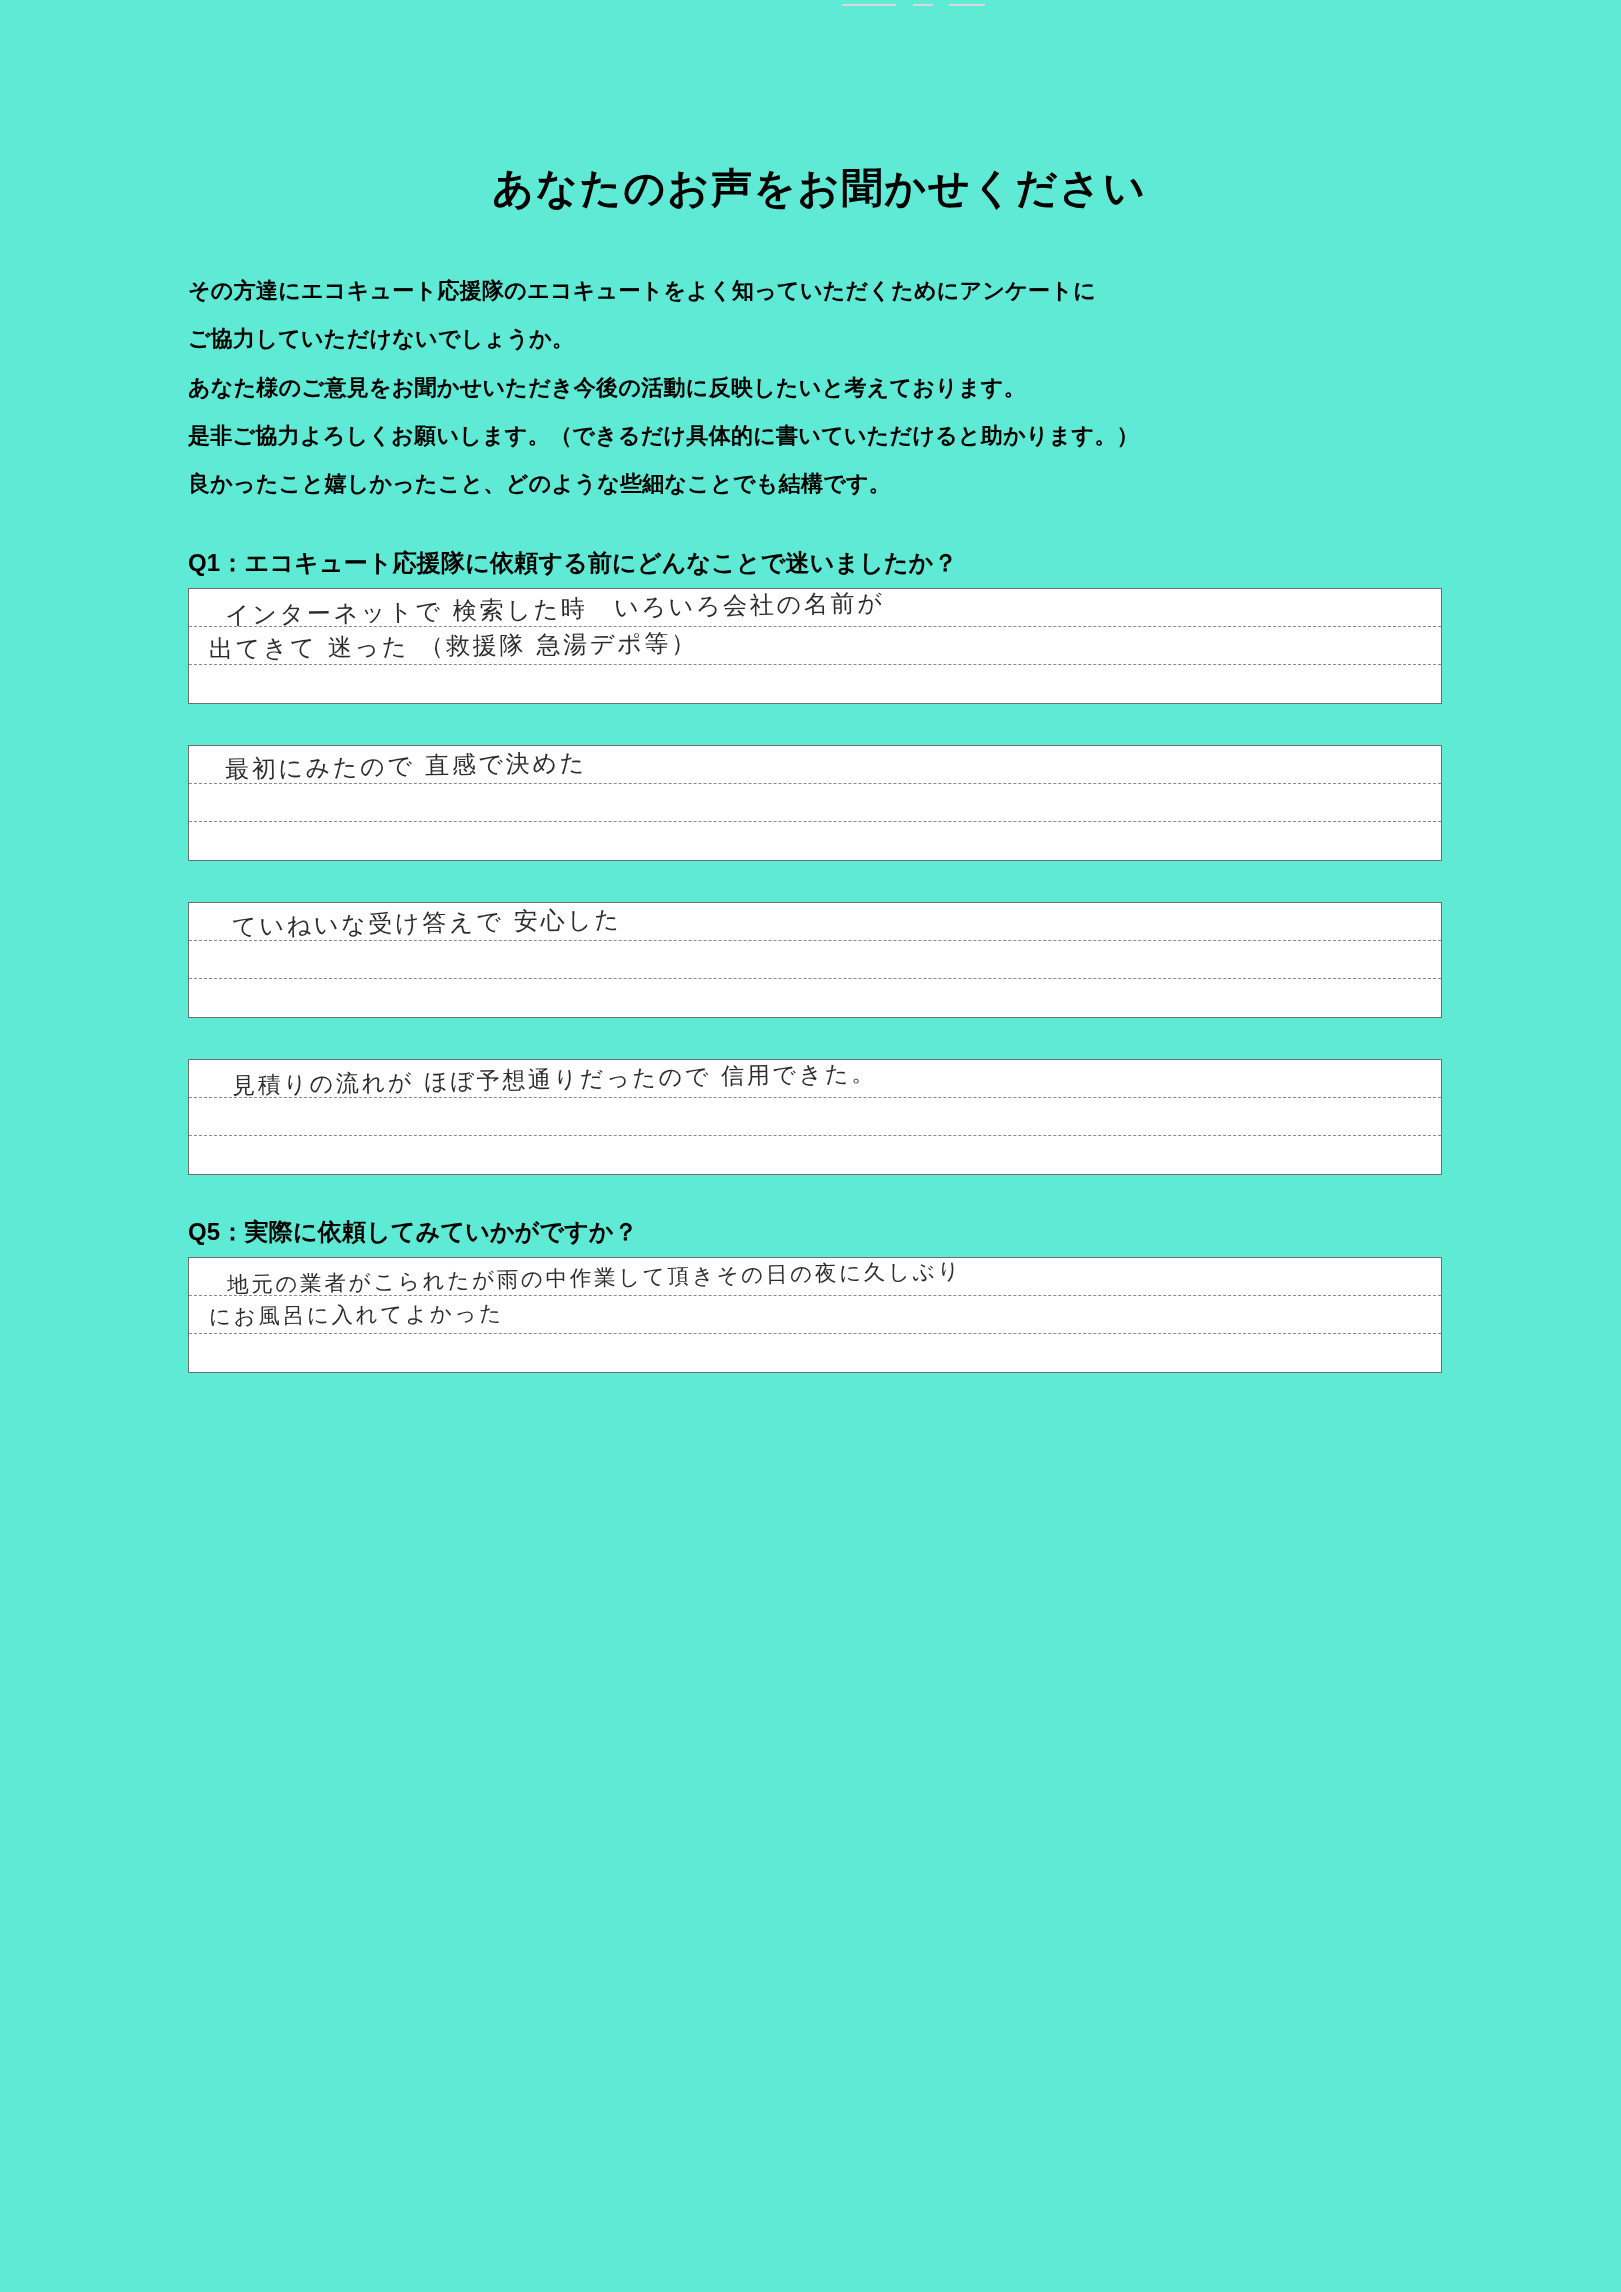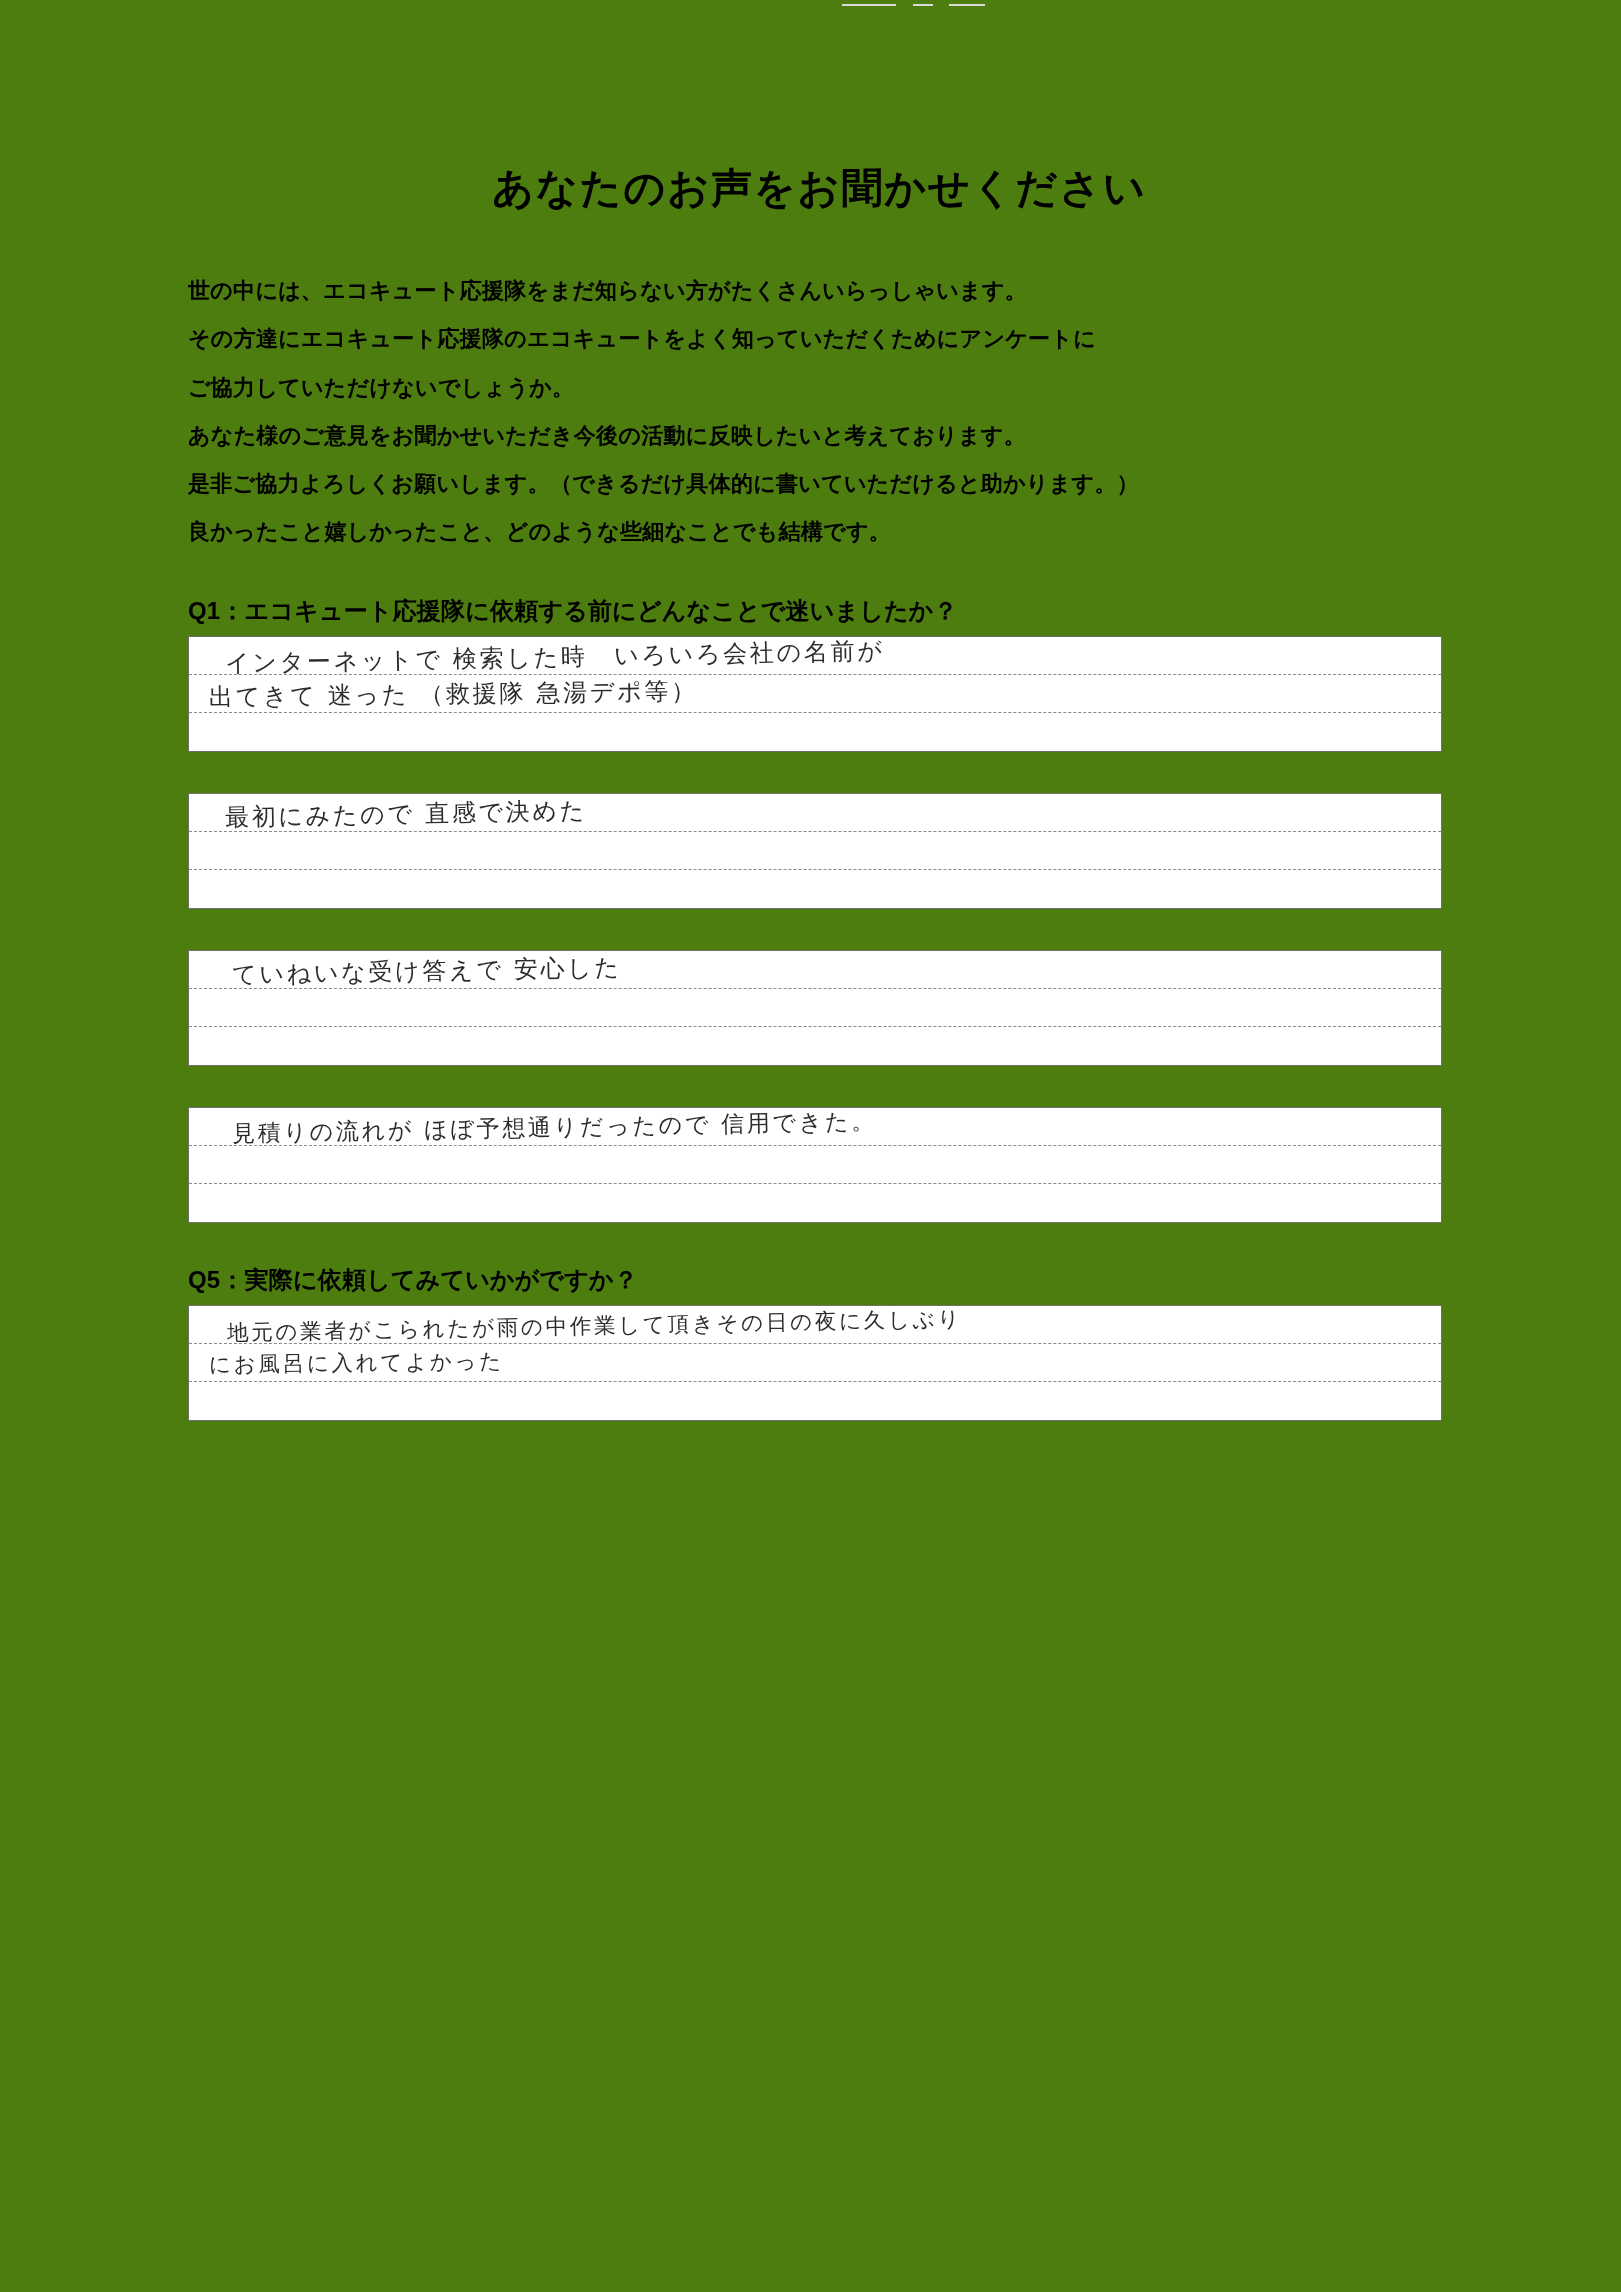--- a/index.html
+++ b/index.html
@@ -14,21 +14,21 @@
     color: #000000;
     position: relative;
     overflow: hidden;
   }
   .page {
     position: absolute;
     left: 0;
     top: 0;
     width: 1621px;
     height: 2293px;
-    background: #4d7c0f;
+    background: #5eead4;
   }
   
   .scan-mark {
     position: absolute;
     top: 3.6px;
     height: 2.7px;
     background: #d9d9d9;
   }
   .scan-mark.a { left: 842px; width: 54px; }
   .scan-mark.b { left: 913px; width: 19.7px; }
@@ -111,21 +111,20 @@
 
   <div class="scan-mark a"></div>
   <div class="scan-mark b"></div>
   <div class="scan-mark c"></div>
 
   <div class="content">
 
     <h1 class="doc-title">あなたのお声をお聞かせください</h1>
 
     <div class="intro">
-      <p>世の中には、エコキュート応援隊をまだ知らない方がたくさんいらっしゃいます。</p>
       <p>その方達にエコキュート応援隊のエコキュートをよく知っていただくためにアンケートに</p>
       <p>ご協力していただけないでしょうか。</p>
       <p>あなた様のご意見をお聞かせいただき今後の活動に反映したいと考えております。</p>
       <p>是非ご協力よろしくお願いします。（できるだけ具体的に書いていただけると助かります。）</p>
       <p>良かったこと嬉しかったこと、どのような些細なことでも結構です。</p>
     </div>
 
     <div class="question-block">
       <div class="q-label">Q1：エコキュート応援隊に依頼する前にどんなことで迷いましたか？</div>
       <div class="answer-box">

